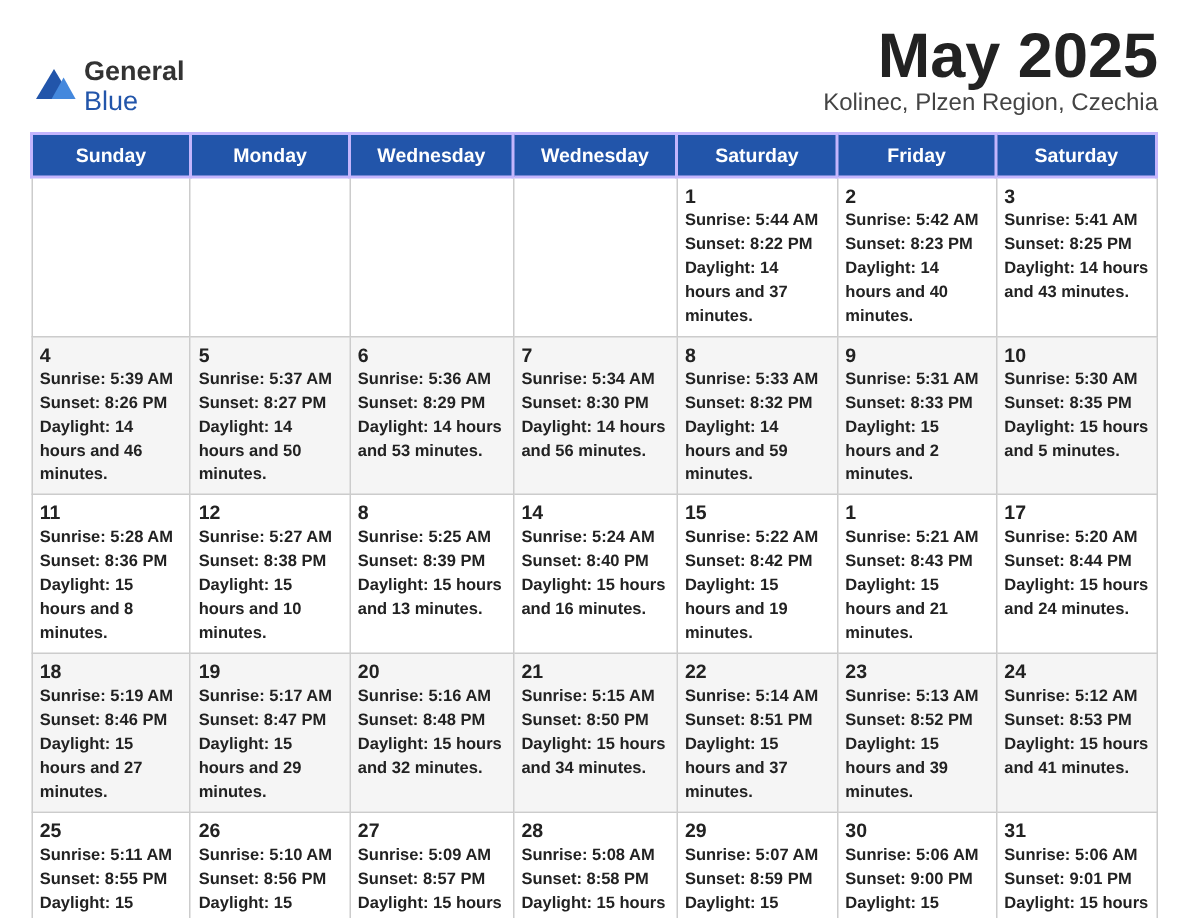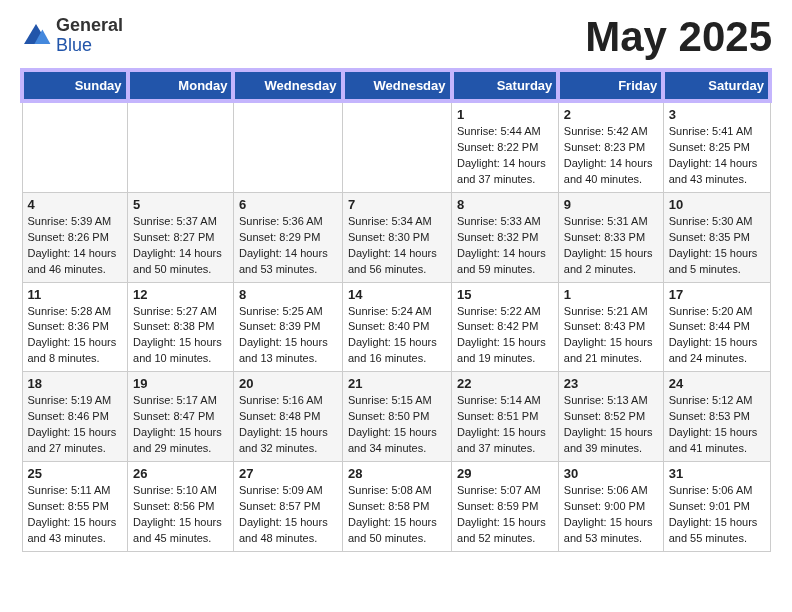--- a/index.html
+++ b/index.html
@@ -9,21 +9,21 @@
       width: 792px;
       min-height: 612px;
     }
     .page {
       width: 792px;
       padding: 16px 20px;
     }
     .header {
       display: flex;
       justify-content: space-between;
-      align-items: flex-start;
+      align-items: flex-end;
       margin-bottom: 10px;
     }
     .logo {
       display: flex;
       align-items: center;
     }
     .logo-text {
       display: flex;
       flex-direction: column;
       line-height: 1.1;
@@ -61,22 +61,22 @@
       width: 100%;
       border-collapse: collapse;
       border: 1px solid #ccc;
     }
     .calendar th {
       background: #2255aa;
       color: #fff;
       font-size: 13px;
       font-weight: bold;
       padding: 6px 4px;
-      text-align: right;
-      border: 4px solid #c4b5fd;
+      text-align: center;
+      border: 2px solid #c4b5fd;
       margin-top: 40px;
     }
     .calendar td {
       vertical-align: top;
       padding: 4px 5px;
       border: 1px solid #ccc;
       width: 113px;
       min-height: 80px;
       font-size: 11px;
       color: #222;
@@ -87,20 +87,21 @@
     }
     .day-num {
       font-size: 13px;
       font-weight: bold;
       margin-bottom: 2px;
       display: block;
     }
     .day-info {
       line-height: 1.45;
       font-size: 11px;
+      font-weight: bold;
     }
     .empty-cell {
       background: #fff !important;
     }
   </style>
 </head>
 <body>
 
 <div class="page">
   <div class="header">
@@ -109,20 +110,21 @@
         <polygon points="20,5 35,30 5,30" fill="#2255aa"></polygon>
         <polygon points="28,12 38,30 18,30" fill="#4488dd"></polygon>
       </svg>
       <div class="logo-text">
         <span class="logo-general">General</span>
         <span class="logo-blue">Blue</span>
       </div>
     </div>
     <div class="title-block">
       <div class="month-title">May 2025</div>
+      <div class="location">Kolinec, Plzen Region, Czechia</div>
     </div>
   </div>
 
   <table class="calendar">
     <thead>
       <tr>
       <th>Sunday</th>
           <th>Monday</th>
           <th>Wednesday</th>
           <th>Wednesday</th>

